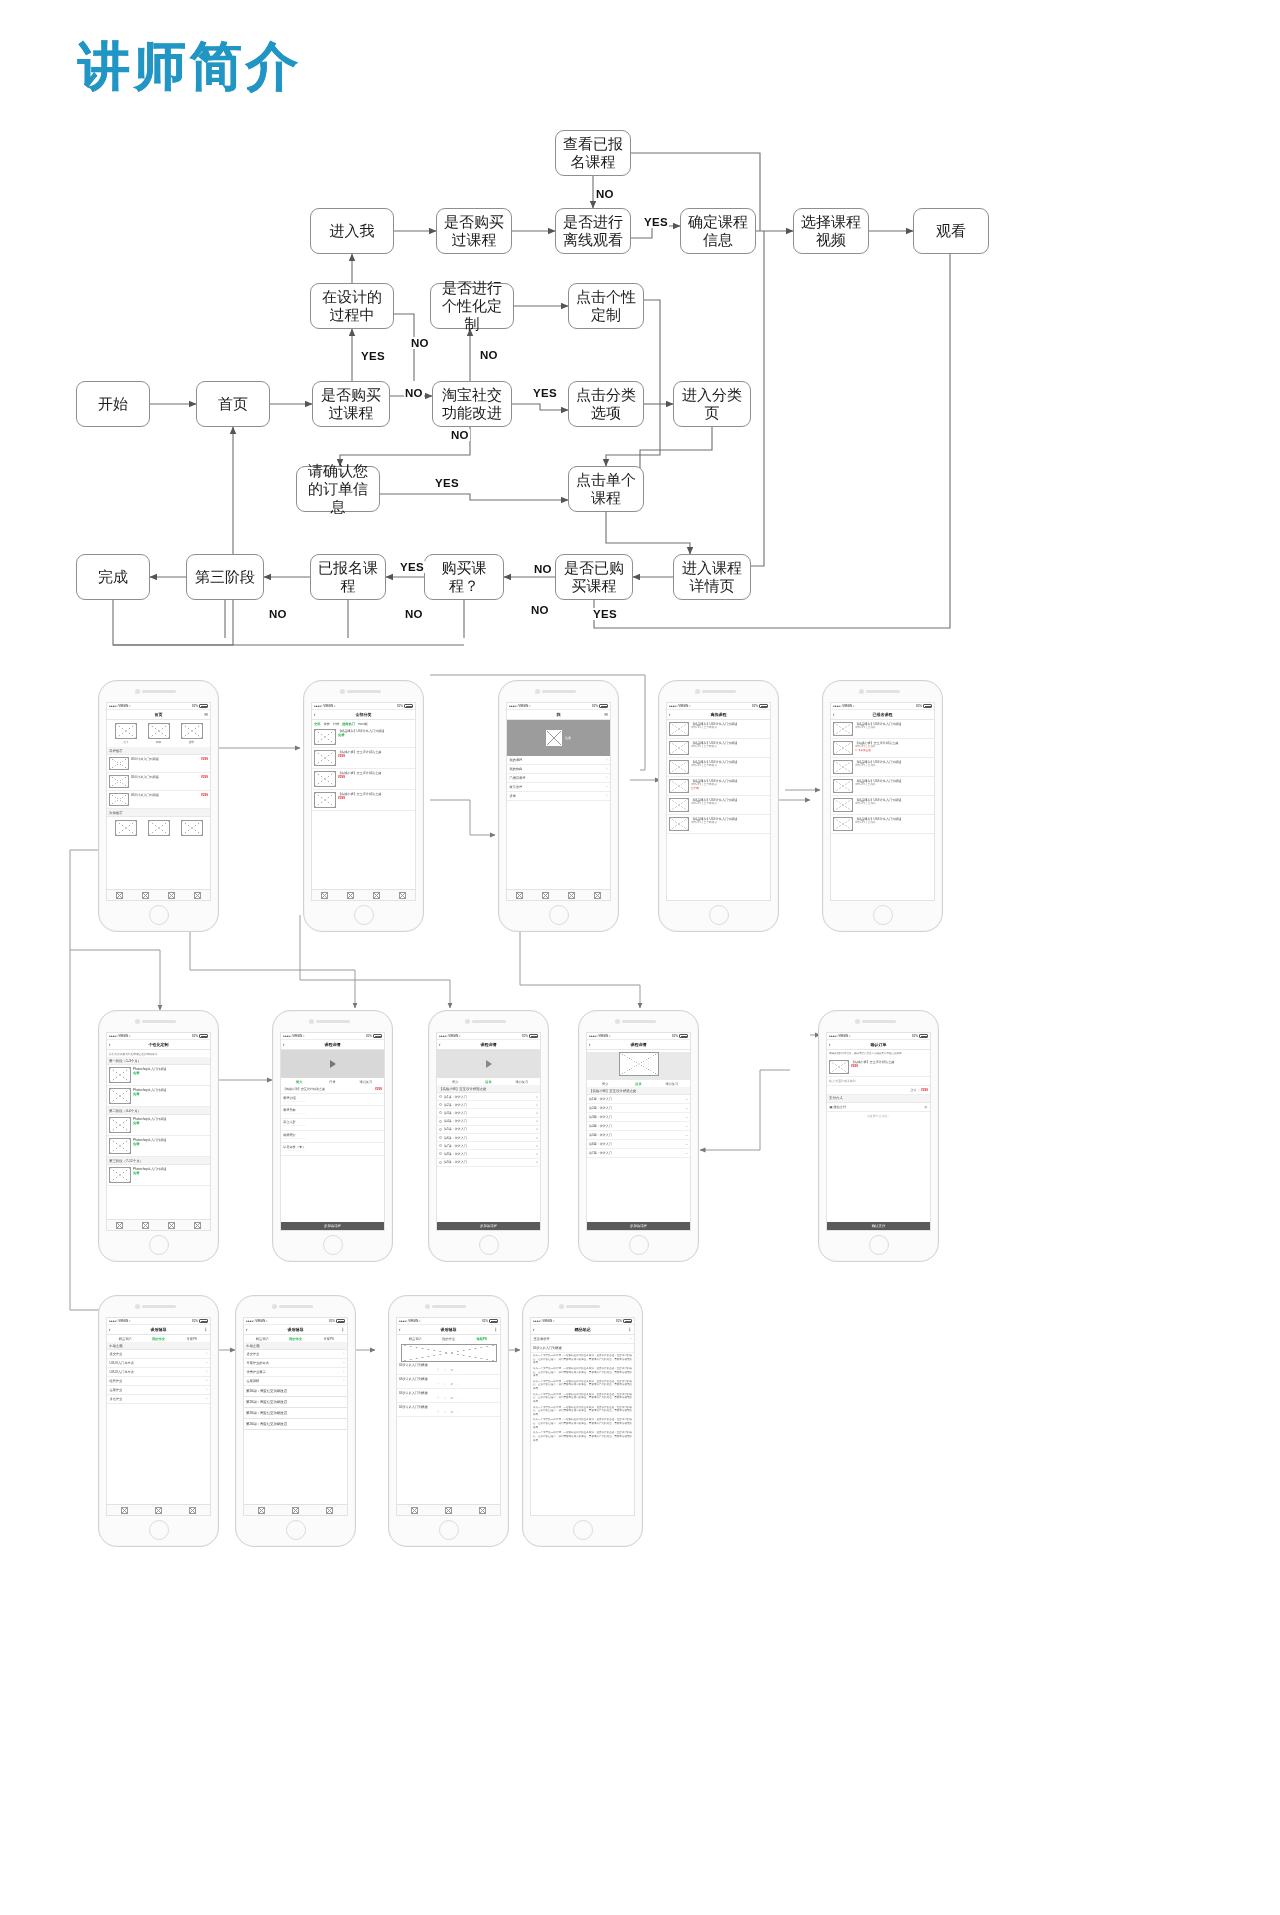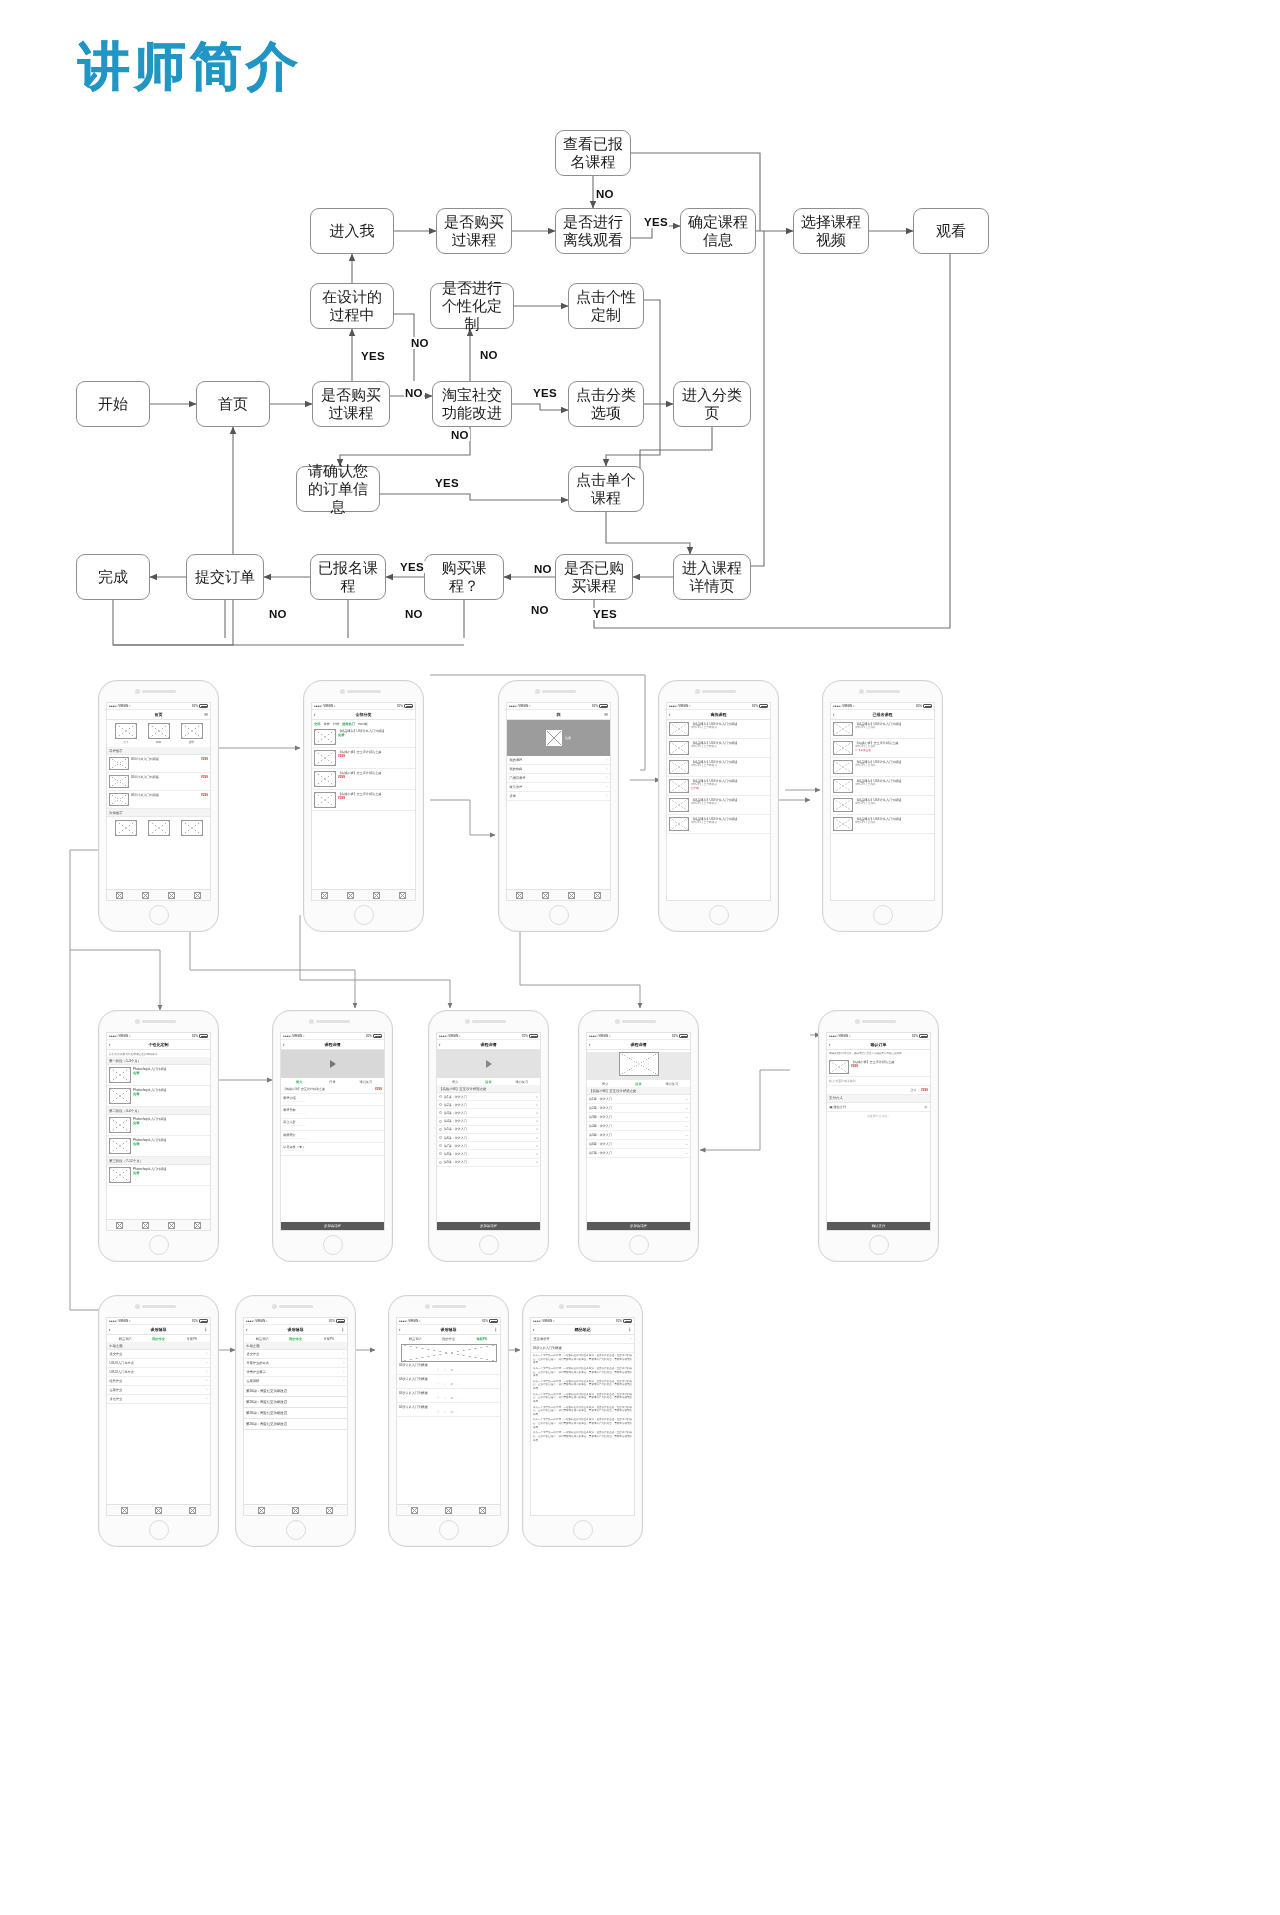--- a/index.html
+++ b/index.html
@@ -203,21 +203,21 @@
     <div class="node" style="left: 568px; top: 283px; width: 76px; height: 46px;">点击个性定制</div>
     <div class="node" style="left: 76px; top: 381px; width: 74px; height: 46px;">开始</div>
     <div class="node" style="left: 196px; top: 381px; width: 74px; height: 46px;">首页</div>
     <div class="node" style="left: 312px; top: 381px; width: 78px; height: 46px;">是否购买过课程</div>
     <div class="node" style="left: 432px; top: 381px; width: 80px; height: 46px;">淘宝社交功能改进</div>
     <div class="node" style="left: 568px; top: 381px; width: 76px; height: 46px;">点击分类选项</div>
     <div class="node" style="left: 673px; top: 381px; width: 78px; height: 46px;">进入分类页</div>
     <div class="node" style="left: 296px; top: 466px; width: 84px; height: 46px;">请确认您的订单信息</div>
     <div class="node" style="left: 568px; top: 466px; width: 76px; height: 46px;">点击单个课程</div>
     <div class="node" style="left: 76px; top: 554px; width: 74px; height: 46px;">完成</div>
-    <div class="node" style="left: 186px; top: 554px; width: 78px; height: 46px;">提交订单</div>
+    <div class="node" style="left: 186px; top: 554px; width: 78px; height: 46px;">第三阶段</div>
     <div class="node" style="left: 310px; top: 554px; width: 76px; height: 46px;">已报名课程</div>
     <div class="node" style="left: 424px; top: 554px; width: 80px; height: 46px;">购买课程？</div>
     <div class="node" style="left: 555px; top: 554px; width: 78px; height: 46px;">是否已购买课程</div>
     <div class="node" style="left: 673px; top: 554px; width: 78px; height: 46px;">进入课程详情页</div>
     <div class="edge-label" style="left: 595px; top: 188px;">NO</div>
     <div class="edge-label" style="left: 643px; top: 216px;">YES</div>
     <div class="edge-label" style="left: 360px; top: 350px;">YES</div>
     <div class="edge-label" style="left: 410px; top: 337px;">NO</div>
     <div class="edge-label" style="left: 479px; top: 349px;">NO</div>
     <div class="edge-label" style="left: 404px; top: 387px;">NO</div>

